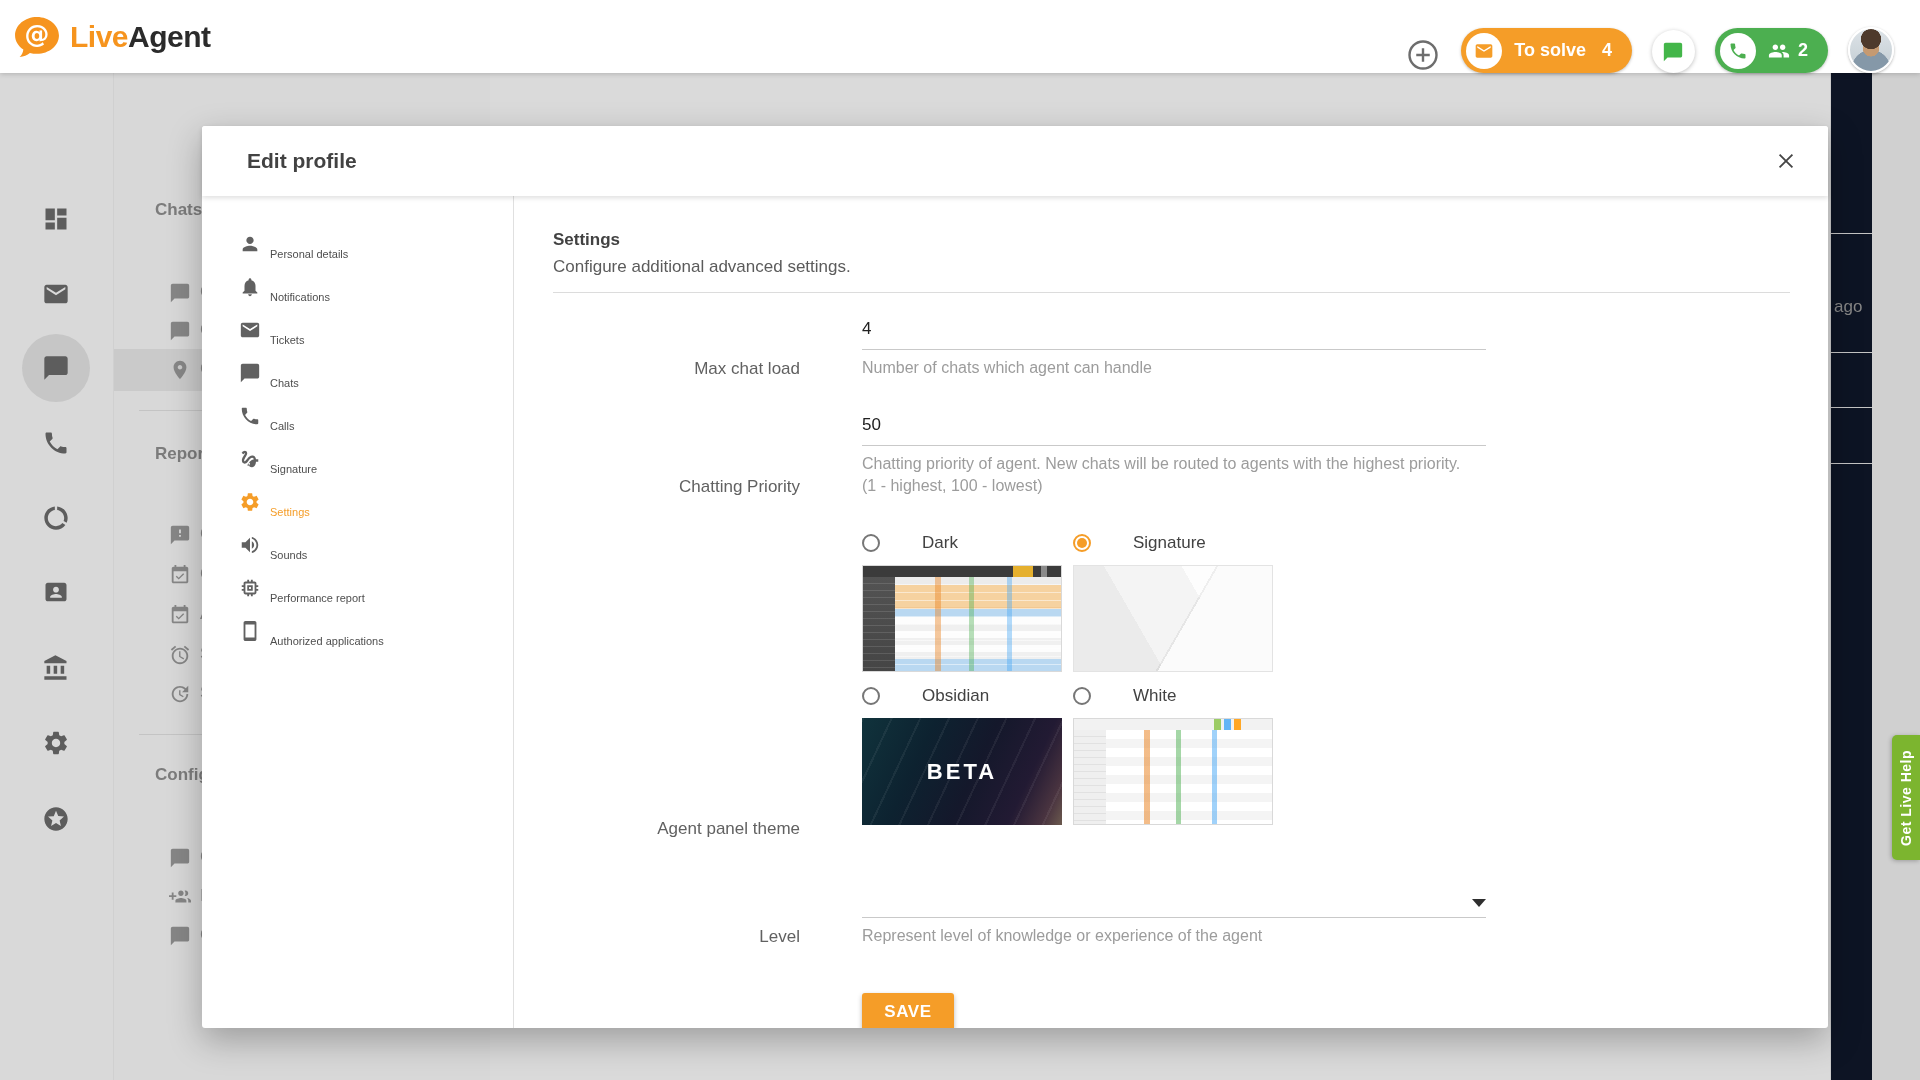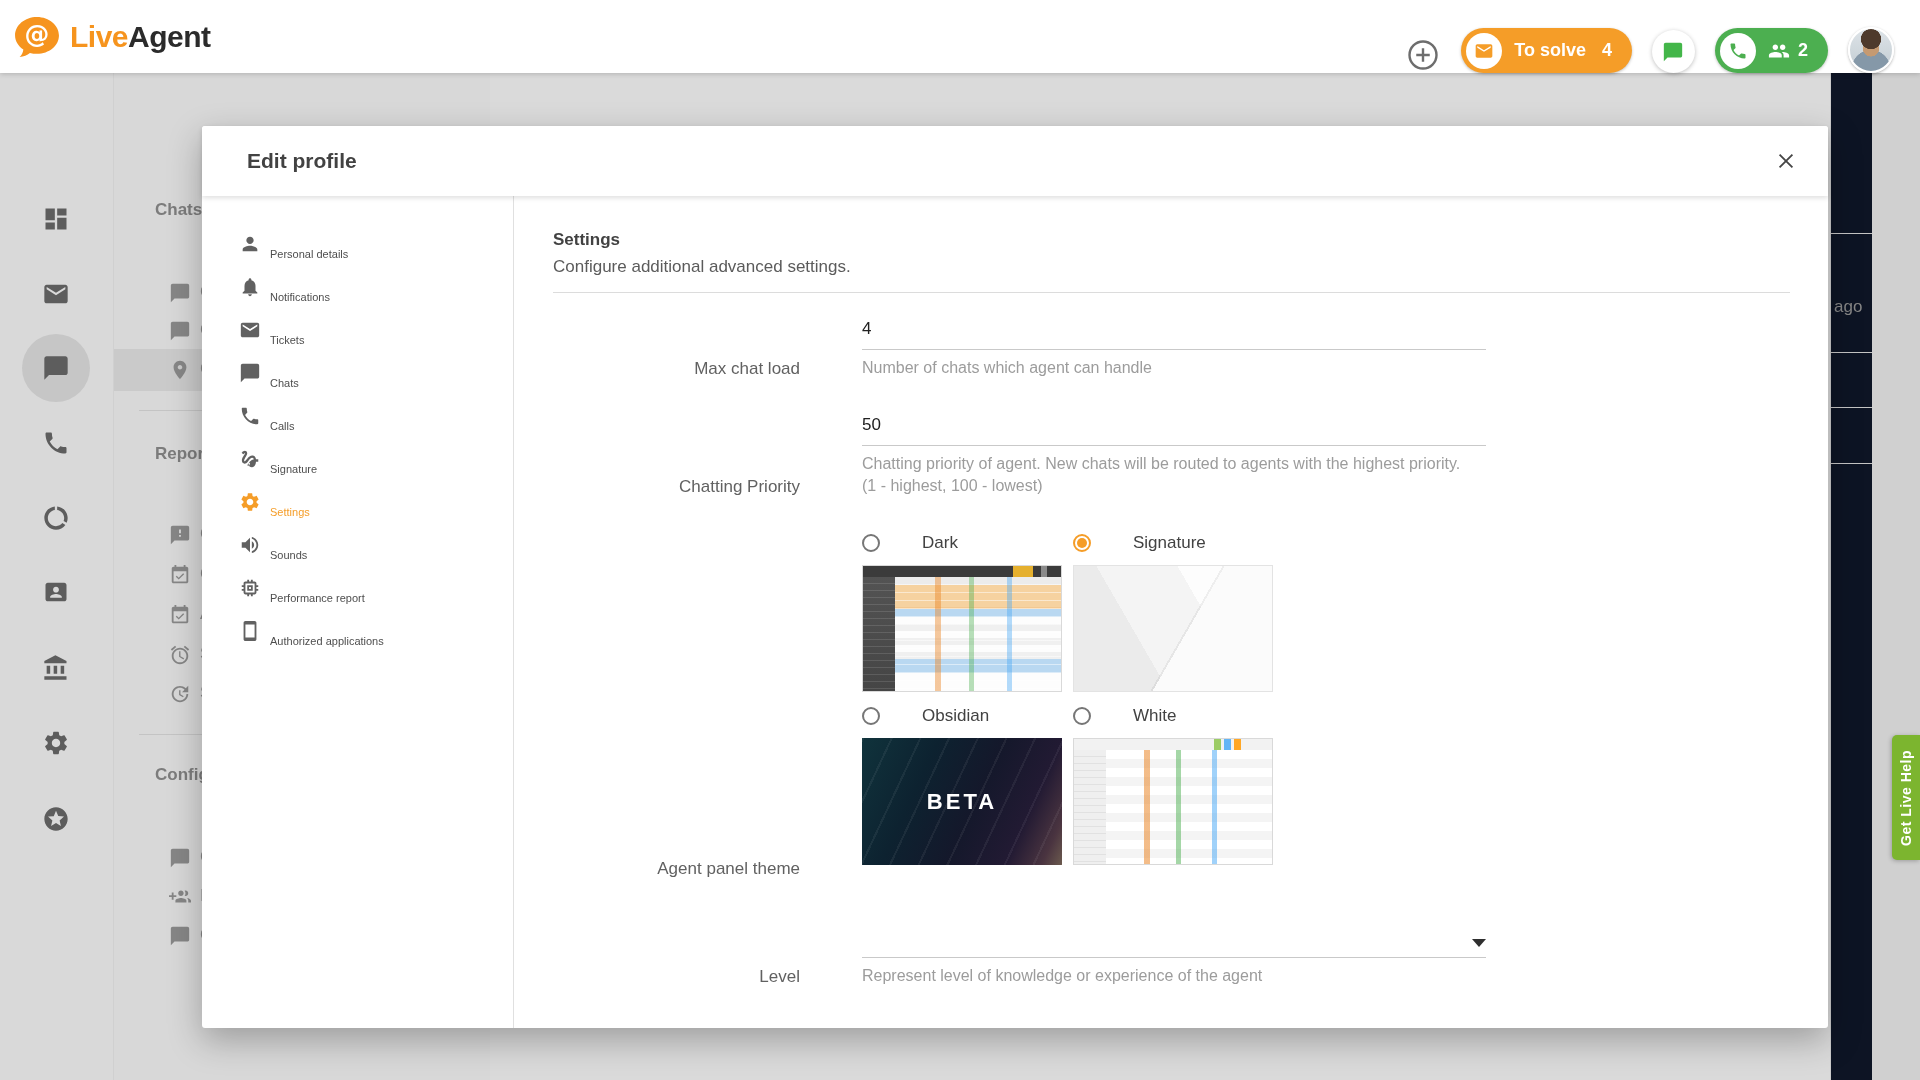--- a/index.html
+++ b/index.html
@@ -121,21 +121,21 @@
   .opt-cell { width:211px; flex:none; display:flex; align-items:center; cursor:pointer;gap:29px; }
   .radio { width:18px; height:18px; border:2px solid #767676; border-radius:50%; margin-right:13px; flex:none; position:relative; }
   .radio.checked { border-color:#f59d28; }
   .radio.checked::after {
     content:""; position:absolute; left:2px; top:2px; width:10px; height:10px;
     border-radius:50%; background:#f59d28;
   }
   .opt-label { font-size:17px; color:#424242; }
 
   .thumb-row { display:flex; margin-top:12px; margin-bottom:14px; }
-  .thumb { width:200px; height:127px; flex:none; margin-right:11px; position:relative; cursor:pointer; overflow:hidden; }
+  .thumb { width:200px; height:107px; flex:none; margin-right:11px; position:relative; cursor:pointer; overflow:hidden; }
   .thumb-shot { border:1px solid #d9d9d9; background:#fff; }
   .t-top { position:absolute; left:0; top:0; right:0; height:11px; }
   .t-side { position:absolute; left:0; top:11px; width:32px; bottom:0; }
   .t-rows { position:absolute; left:32px; top:11px; right:0; bottom:0; }
 
   .dark .t-top { background:linear-gradient(90deg, rgba(0,0,0,0) 0 150px, #e5b02e 150px 170px, rgba(0,0,0,0) 170px 178px, #8a8a8a 178px 184px, rgba(0,0,0,0) 184px), #3b3b3b; }
   .dark .t-side { background:repeating-linear-gradient(180deg, rgba(255,255,255,0) 0 6px, rgba(255,255,255,0.12) 6px 7px), linear-gradient(180deg,#535353,#454545); }
   .dark .t-rows { background:
       repeating-linear-gradient(90deg, rgba(0,0,0,0) 0 40px, rgba(234,134,39,0.45) 40px 46px, rgba(0,0,0,0) 46px 74px, rgba(76,175,80,0.40) 74px 79px, rgba(0,0,0,0) 79px 112px, rgba(66,165,245,0.40) 112px 117px, rgba(0,0,0,0) 117px 168px),
       repeating-linear-gradient(180deg, rgba(255,255,255,0) 0 7px, rgba(255,255,255,0.5) 7px 8px),

